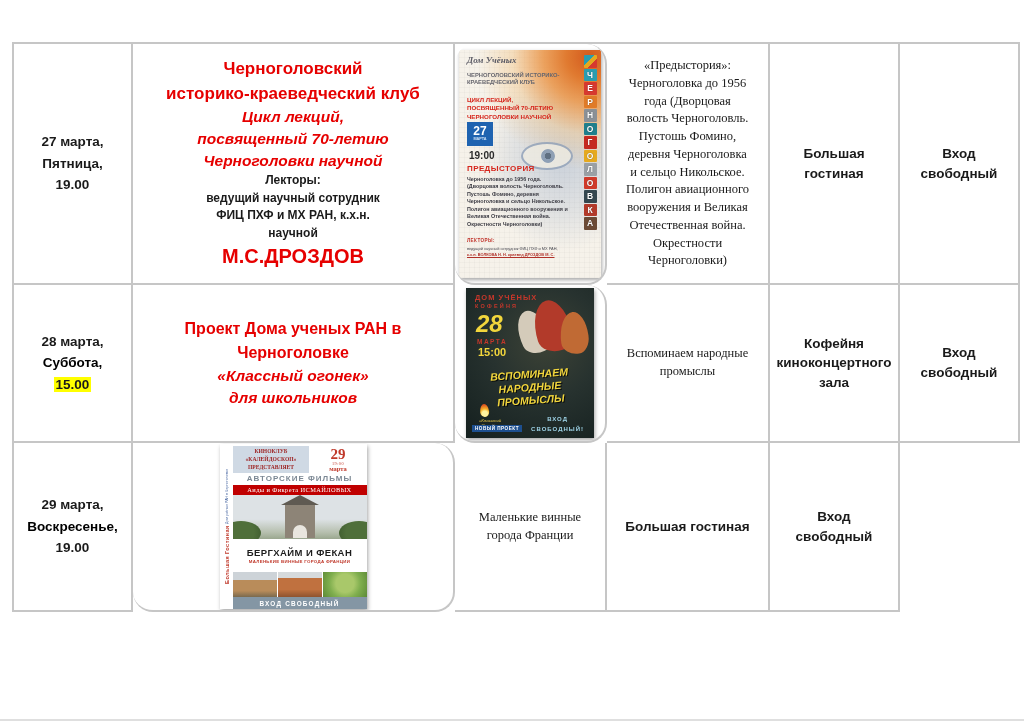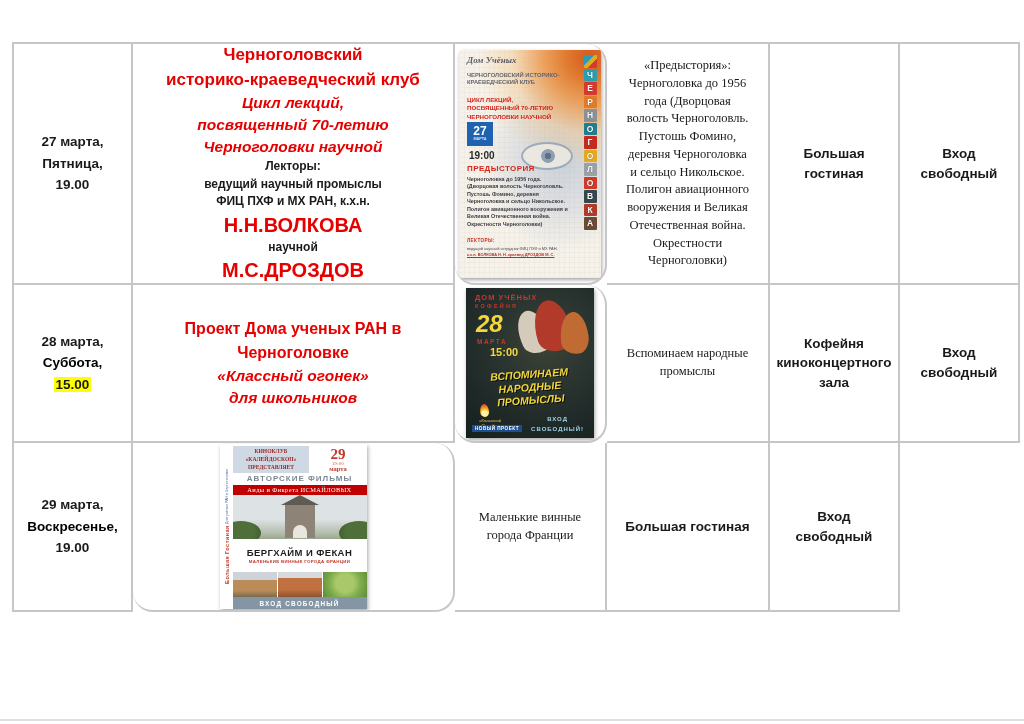--- a/index.html
+++ b/index.html
@@ -67,21 +67,21 @@
 
   
   .p2 { position:relative; width:128px; height:150px; overflow:hidden;
       background:radial-gradient(circle at 62% 36%, #3d4336 0%, #27322f 45%, #141f1e 100%);
       box-shadow:1px 2px 4px rgba(0,0,0,.35); }
   .p2 .txt { position:absolute; z-index:3; }
   .p2-org   { top:5px; left:9px; color:#c5372b; font-weight:bold; font-size:7.5px; letter-spacing:1px; }
   .p2-venue { top:15px; left:9px; color:#c5372b; font-weight:bold; font-size:5.5px; letter-spacing:2.2px; }
   .p2-day   { top:22px; left:10px; color:#f2d63c; font-weight:bold; font-size:24px; font-style:italic; }
   .p2-month { top:50px; left:11px; color:#c5372b; font-weight:bold; font-size:6.5px; letter-spacing:1.5px; }
-  .p2-time  { top:58px; left:24px; color:#f2d63c; font-weight:bold; font-size:11px; }
+  .p2-time  { top:58px; left:12px; color:#f2d63c; font-weight:bold; font-size:11px; }
   .horse { position:absolute; z-index:2; border-radius:55% 45% 42% 58% / 70% 60% 40% 30%; }
   .h1 { right:24px; top:12px; width:36px; height:52px; background:#b23a2a; transform:rotate(-18deg); }
   .h2 { right:46px; top:22px; width:30px; height:44px; background:#ddd3c2; transform:rotate(-26deg); opacity:.95; }
   .h3 { right:6px;  top:24px; width:28px; height:42px; background:#c06a34; transform:rotate(-8deg); }
   .p2-title { top:80px; left:0; width:100%; text-align:center; transform:rotate(-4deg);
       color:#f2d63c; font-weight:bold; font-style:italic; font-size:10.5px; line-height:1.25;
       text-shadow:1px 1px 0 rgba(0,0,0,.8); }
   .p2-flame { position:absolute; z-index:3; left:14px; top:116px; width:9px; height:13px;
       background:radial-gradient(circle at 50% 75%, #fff3a0 0 25%, #f7b32a 45%, #d94f1e 85%);
       border-radius:50% 50% 50% 50% / 62% 62% 38% 38%; transform:rotate(-6deg); }
@@ -148,23 +148,22 @@
       <div>19.00</div>
     </div>
 
     <div class="cell event-cell">
       <div class="ev-big">Черноголовский</div>
       <div class="ev-big">историко-краеведческий клуб</div>
       <div class="ev-italic">Цикл лекций,</div>
       <div class="ev-italic">посвященный 70-летию</div>
       <div class="ev-italic">Черноголовки научной</div>
       <div class="ev-small">Лекторы:</div>
-      <div class="ev-small">ведущий научный промыслы</div>
+      <div class="ev-small">ведущий научный сотрудник</div>
       <div class="ev-small">ФИЦ ПХФ и МХ РАН, к.х.н.</div>
-      <div class="ev-name">Н.Н.ВОЛКОВА</div>
       <div class="ev-small">научной</div>
       <div class="ev-name">М.С.ДРОЗДОВ</div>
     </div>
 
     <div class="cell poster-cell">
       <div class="p1">
         <div class="txt p1-logo">Дом Учёных</div>
         <div class="txt p1-club">ЧЕРНОГОЛОВСКИЙ ИСТОРИКО-КРАЕВЕДЧЕСКИЙ КЛУБ</div>
         <div class="txt p1-series">
           <div>ЦИКЛ ЛЕКЦИЙ,</div>

